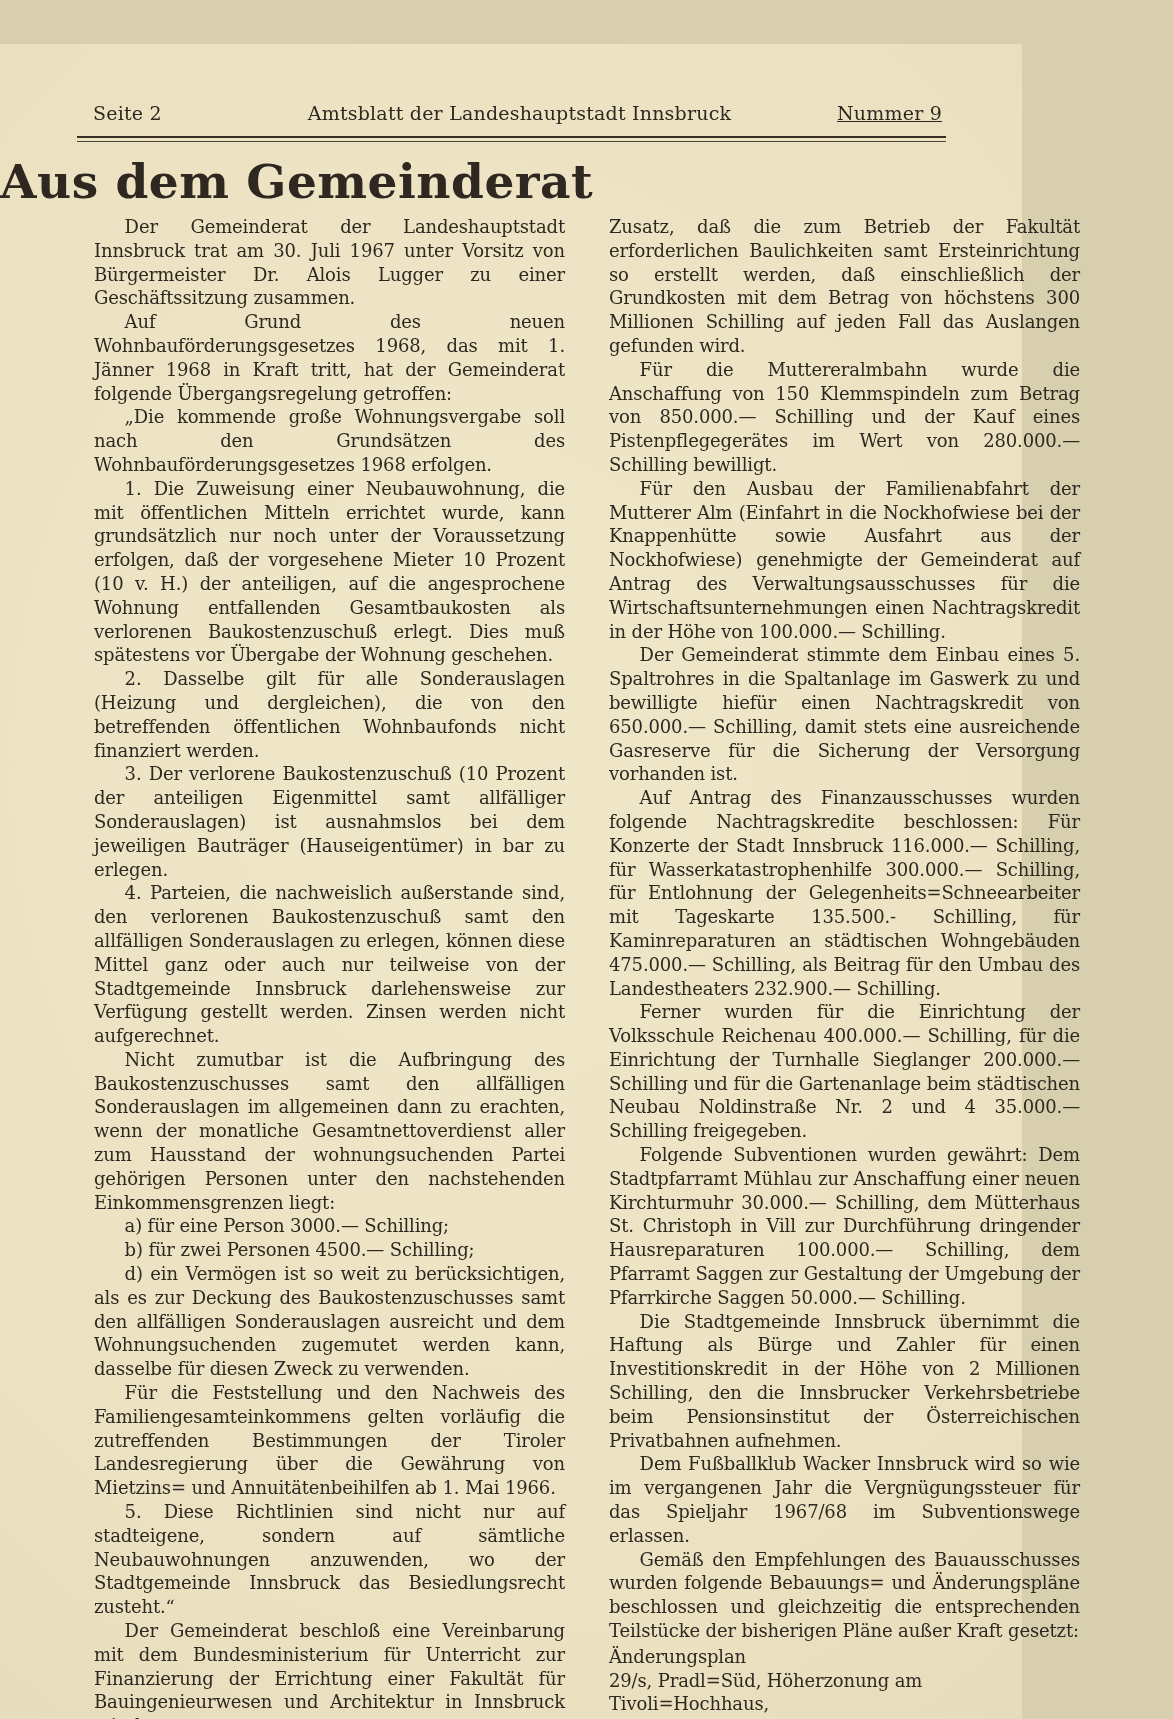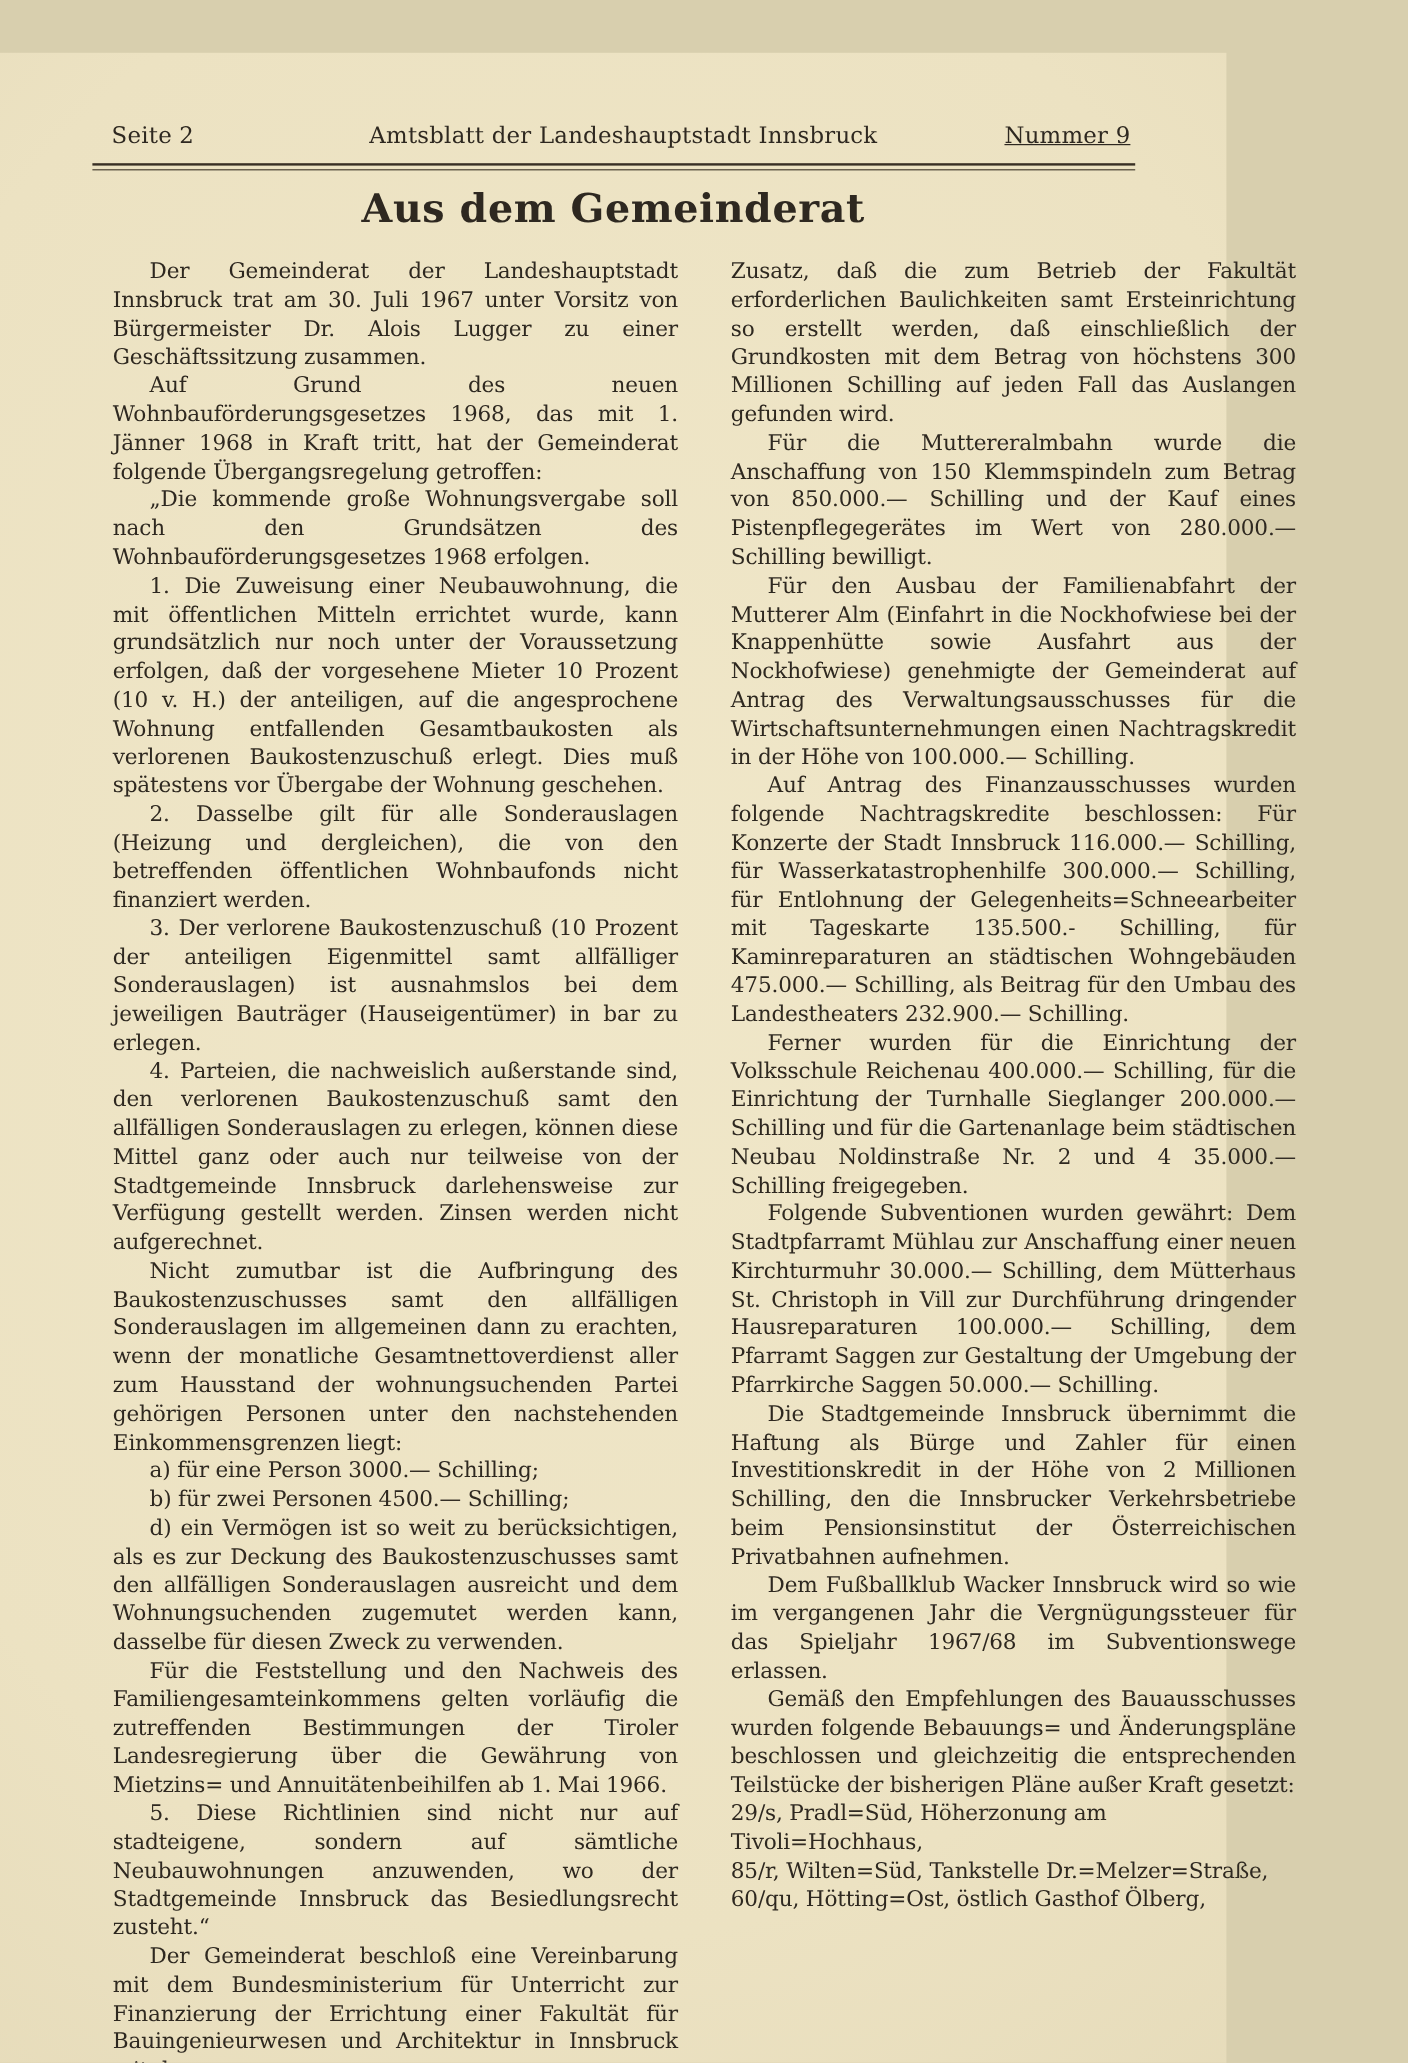--- a/index.html
+++ b/index.html
@@ -27,22 +27,22 @@
   .header-right { position: absolute; right: 0; top: 0; text-decoration: underline; }
   .rule {
     position: absolute; top: 92px; left: 77px; right: 76px; height: 3px;
     border-top: 2.5px solid #38criteria;
     border-top: 2.5px solid #382f24;
     border-bottom: 1px solid #4a4133;
   }
   
   .article-title {
     position: absolute; top: 110px; left: 0; width: 100%;
-    text-align: center;
-    font-size: 33px; font-weight: bold; letter-spacing: 0.5px;
+    text-align: left;
+    font-size: 47px; font-weight: bold; letter-spacing: 0.5px;
   }
   
   .columns {
     position: absolute; top: 171px; left: 94px;
     width: 987px;
     display: flex; gap: 44px;
   }
   .col {
     width: 471px;
     font-size: 18px; line-height: 23.8px;
@@ -84,25 +84,27 @@
         <p>b) für zwei Personen 4500.— Schilling;</p>
         <p>d) ein Vermögen ist so weit zu berücksichtigen, als es zur Deckung des Baukostenzuschusses samt den allfälligen Sonderauslagen ausreicht und dem Wohnungsuchenden zugemutet werden kann, dasselbe für diesen Zweck zu verwenden.</p>
         <p>Für die Feststellung und den Nachweis des Familiengesamteinkommens gelten vorläufig die zutreffenden Bestimmungen der Tiroler Landesregierung über die Gewährung von Mietzins= und Annuitätenbeihilfen ab 1. Mai 1966.</p>
         <p>5. Diese Richtlinien sind nicht nur auf stadteigene, sondern auf sämtliche Neubauwohnungen anzuwenden, wo der Stadtgemeinde Innsbruck das Besiedlungsrecht zusteht.“</p>
         <p>Der Gemeinderat beschloß eine Vereinbarung mit dem Bundesministerium für Unterricht zur Finanzierung der Errichtung einer Fakultät für Bauingenieurwesen und Architektur in Innsbruck mit dem</p>
       </div>
     <div class="col">
         <p class="no-indent">Zusatz, daß die zum Betrieb der Fakultät erforderlichen Baulichkeiten samt Ersteinrichtung so erstellt werden, daß einschließlich der Grundkosten mit dem Betrag von höchstens 300 Millionen Schilling auf jeden Fall das Auslangen gefunden wird.</p>
         <p>Für die Muttereralmbahn wurde die Anschaffung von 150 Klemmspindeln zum Betrag von 850.000.— Schilling und der Kauf eines Pistenpflegegerätes im Wert von 280.000.— Schilling bewilligt.</p>
         <p>Für den Ausbau der Familienabfahrt der Mutterer Alm (Einfahrt in die Nockhofwiese bei der Knappenhütte sowie Ausfahrt aus der Nockhofwiese) genehmigte der Gemeinderat auf Antrag des Verwaltungsausschusses für die Wirtschaftsunternehmungen einen Nachtragskredit in der Höhe von 100.000.— Schilling.</p>
+        <p>Der Gemeinderat stimmte dem Einbau eines 5. Spaltrohres in die Spaltanlage im Gaswerk zu und bewilligte hiefür einen Nachtragskredit von 650.000.— Schilling, damit stets eine ausreichende Gasreserve für die Sicherung der Versorgung vorhanden ist.</p>
         <p>Auf Antrag des Finanzausschusses wurden folgende Nachtragskredite beschlossen: Für Konzerte der Stadt Innsbruck 116.000.— Schilling, für Wasserkatastrophenhilfe 300.000.— Schilling, für Entlohnung der Gelegenheits=Schneearbeiter mit Tageskarte 135.500.- Schilling, für Kaminreparaturen an städtischen Wohngebäuden 475.000.— Schilling, als Beitrag für den Umbau des Landestheaters 232.900.— Schilling.</p>
         <p>Ferner wurden für die Einrichtung der Volksschule Reichenau 400.000.— Schilling, für die Einrichtung der Turnhalle Sieglanger 200.000.— Schilling und für die Gartenanlage beim städtischen Neubau Noldinstraße Nr. 2 und 4 35.000.— Schilling freigegeben.</p>
         <p>Folgende Subventionen wurden gewährt: Dem Stadtpfarramt Mühlau zur Anschaffung einer neuen Kirchturmuhr 30.000.— Schilling, dem Mütterhaus St. Christoph in Vill zur Durchführung dringender Hausreparaturen 100.000.— Schilling, dem Pfarramt Saggen zur Gestaltung der Umgebung der Pfarrkirche Saggen 50.000.— Schilling.</p>
         <p>Die Stadtgemeinde Innsbruck übernimmt die Haftung als Bürge und Zahler für einen Investitionskredit in der Höhe von 2 Millionen Schilling, den die Innsbrucker Verkehrsbetriebe beim Pensionsinstitut der Österreichischen Privatbahnen aufnehmen.</p>
         <p>Dem Fußballklub Wacker Innsbruck wird so wie im vergangenen Jahr die Vergnügungssteuer für das Spieljahr 1967/68 im Subventionswege erlassen.</p>
         <p>Gemäß den Empfehlungen des Bauausschusses wurden folgende Bebauungs= und Änderungspläne beschlossen und gleichzeitig die entsprechenden Teilstücke der bisherigen Pläne außer Kraft gesetzt:</p>
+        <p class="no-indent plan-line plan-head">Änderungsplan</p>
         <p class="no-indent plan-line">29/s, Pradl=Süd, Höherzonung am Tivoli=Hochhaus,</p>
         <p class="no-indent plan-line">85/r, Wilten=Süd, Tankstelle Dr.=Melzer=Straße,</p>
         <p class="no-indent plan-line">60/qu, Hötting=Ost, östlich Gasthof Ölberg,</p>
       </div>
   </div>
 
 </div>
 
 </body></html>

